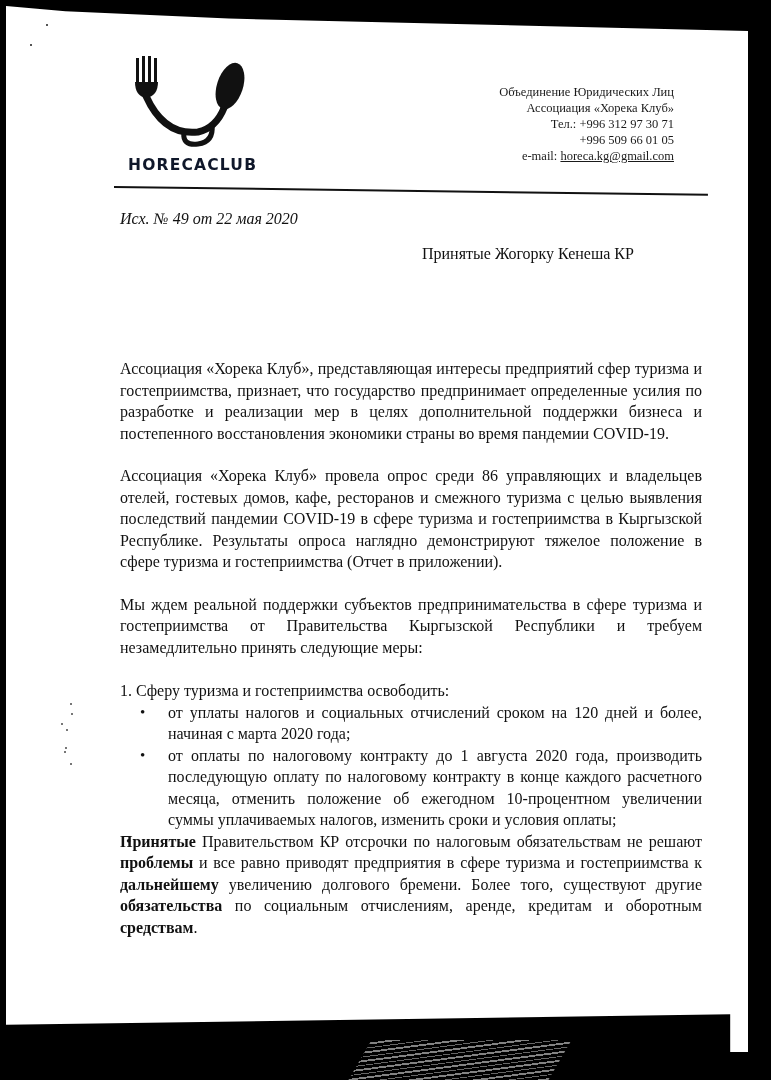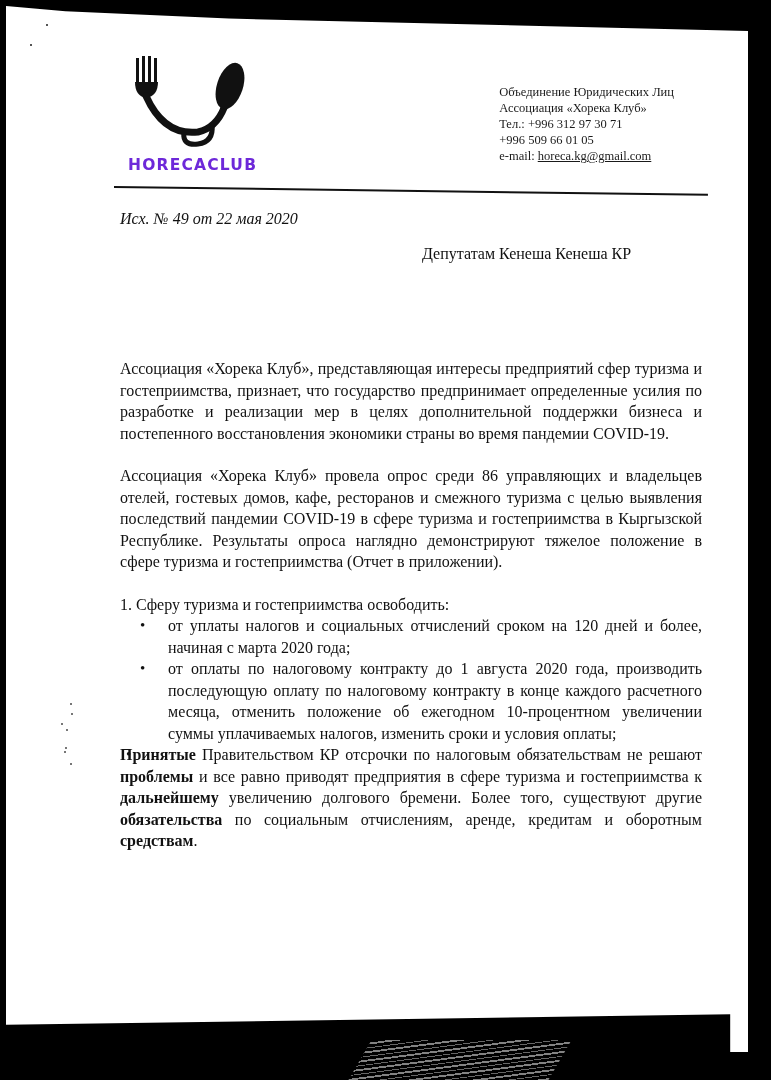--- a/index.html
+++ b/index.html
@@ -28,28 +28,29 @@
       width: 136px; height: 125px;
     }
     .logo svg { position: absolute; left: 8px; top: 0; }
     .logo-text {
       position: absolute;
       left: 10px; top: 102px;
       font-family: "DejaVu Sans", "Liberation Sans", sans-serif;
       font-size: 15.5px;
       letter-spacing: 1.2px;
       font-weight: 600;
-      color: #6d28d9;
+      color: #0f172a;
       white-space: nowrap;
     }
     .logo-text b { font-weight: 700; }
 
     .contact {
       position: absolute;
       right: 74px; top: 78px;
+      text-align: right;
       font-family: "Liberation Serif", serif;
       font-size: 12.5px;
       line-height: 16px;
       color: #1a1a1a;
     }
     .contact .email-val { text-decoration: underline; font-family: Liberation Serif, serif; }
 
     .separator {
       position: absolute;
       left: 108px; top: 180px;
@@ -148,26 +149,27 @@
     <div><span>Тел.:</span> <span>+996 312 97 30 71</span></div>
     <div>+996  509 66 01 05</div>
     <div><span>e-mail:</span> <span class="email-val">horeca.kg@gmail.com</span></div>
   </div>
 
   <div class="separator"></div>
 
   <div class="outgoing">Исх. № 49 от 22 мая  2020</div>
 
   <div class="addressees">
-    <div>Депутатам Кенеша Кенеша КР</div>
+    <div>Принятые Жогорку Кенеша КР</div>
   </div>
 
   <div class="body-text">
     <p>Ассоциация «Хорека Клуб», представляющая интересы предприятий сфер туризма и гостеприимства, признает, что государство предпринимает определенные усилия по разработке и реализации мер в целях дополнительной поддержки бизнеса и постепенного восстановления экономики страны во время пандемии COVID-19.</p>
     <p>Ассоциация «Хорека Клуб» провела опрос среди 86 управляющих и владельцев отелей, гостевых домов, кафе, ресторанов и смежного туризма с целью выявления последствий пандемии COVID-19 в сфере туризма и гостеприимства в Кыргызской Республике. Результаты опроса наглядно демонстрируют тяжелое положение в сфере туризма и гостеприимства (Отчет в приложении).</p>
+    <p class="tight">Мы ждем реальной поддержки субъектов предпринимательства в сфере туризма и гостеприимства от Правительства Кыргызской Республики и требуем незамедлительно принять следующие меры:</p>
 
     <div class="list-title">1. Сферу туризма и гостеприимства освободить:</div>
     <ul class="bullets">
       <li>
         <span class="bullet">•</span>
         <span>от уплаты налогов и социальных отчислений сроком на 120 дней и более, начиная с марта 2020 года;</span>
       </li>
       <li>
         <span class="bullet">•</span>
         <span>от оплаты по налоговому контракту до 1 августа 2020 года, производить последующую оплату по налоговому контракту в конце каждого расчетного месяца, отменить положение об ежегодном 10-процентном увеличении суммы уплачиваемых налогов, изменить сроки и условия оплаты;</span>

